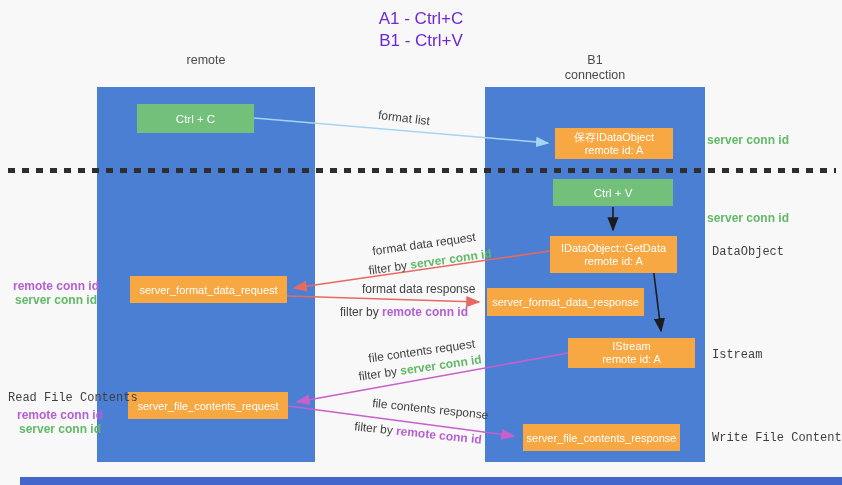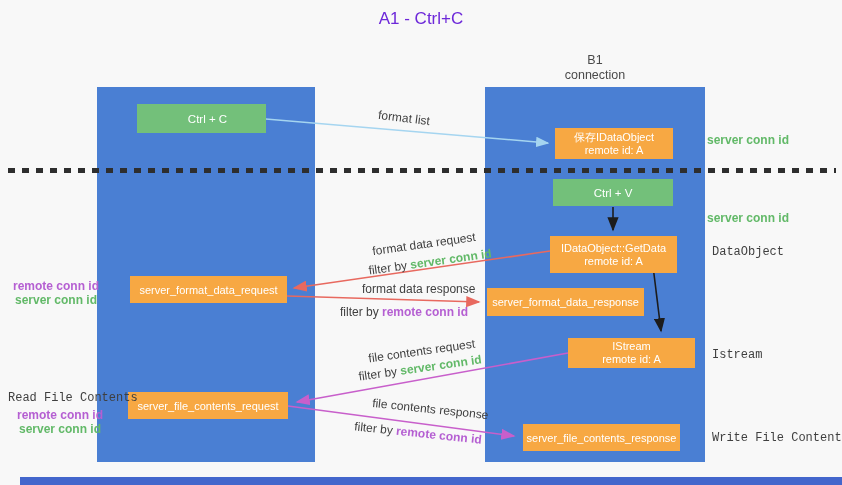--- a/index.html
+++ b/index.html
@@ -42,23 +42,25 @@
   svg.overlay{left:0;top:0;width:842px;height:485px;pointer-events:none;}
   .bottom-bar{left:20px;top:477px;width:822px;height:8px;background:#4366cc;}
 </style>
 </head>
 <body>
 
 <div class="canvas">
 
   <div class="abs title">
     <div>A1 - Ctrl+C</div>
+    <div>B1 - Ctrl+V</div>
   </div>
 
   <div class="abs col-head col-head-left">
+    <div>remote</div>
   </div>
   <div class="abs col-head col-head-right">
     <div>B1</div>
     <div>connection</div>
   </div>
 
   <div class="abs lifeline lifeline-left"></div>
   <div class="abs lifeline lifeline-right"></div>
 
   <div class="abs divider"></div>
@@ -80,21 +82,21 @@
     </defs>
     <path d="M253 118 L548 143" stroke="#a5d5f0" stroke-width="1.5" fill="none" marker-end="url(#m-blue)"></path>
     <path d="M613 207 L613 230" stroke="#1c1c1c" stroke-width="1.6" fill="none" marker-end="url(#m-black)"></path>
     <path d="M550 251 L294 288" stroke="#e8695f" stroke-width="1.6" fill="none" marker-end="url(#m-red)"></path>
     <path d="M287 296 L479 302" stroke="#e8695f" stroke-width="1.6" fill="none" marker-end="url(#m-red)"></path>
     <path d="M653 266 L661 331" stroke="#1c1c1c" stroke-width="1.6" fill="none" marker-end="url(#m-black)"></path>
     <path d="M568 353 L297 402" stroke="#c85fcb" stroke-width="1.6" fill="none" marker-end="url(#m-mag)"></path>
     <path d="M288 406 L514 436" stroke="#c85fcb" stroke-width="1.6" fill="none" marker-end="url(#m-mag)"></path>
   </svg>
 
-  <div class="abs node node-green" style="left:137px;top:104px;width:117px;height:29px;padding-left:12px;">
+  <div class="abs node node-green" style="left:137px;top:104px;width:117px;height:29px;">
     <div>Ctrl + C</div>
   </div>
 
   <div class="abs node node-orange" style="left:555px;top:128px;width:118px;height:31px;font-size:11px;line-height:13px;">
     <div>保存IDataObject</div>
     <div>remote id: A</div>
   </div>
 
   <div class="abs node node-green" style="left:553px;top:179px;width:120px;height:27px;text-align:right;">
     <div>Ctrl + V</div>

